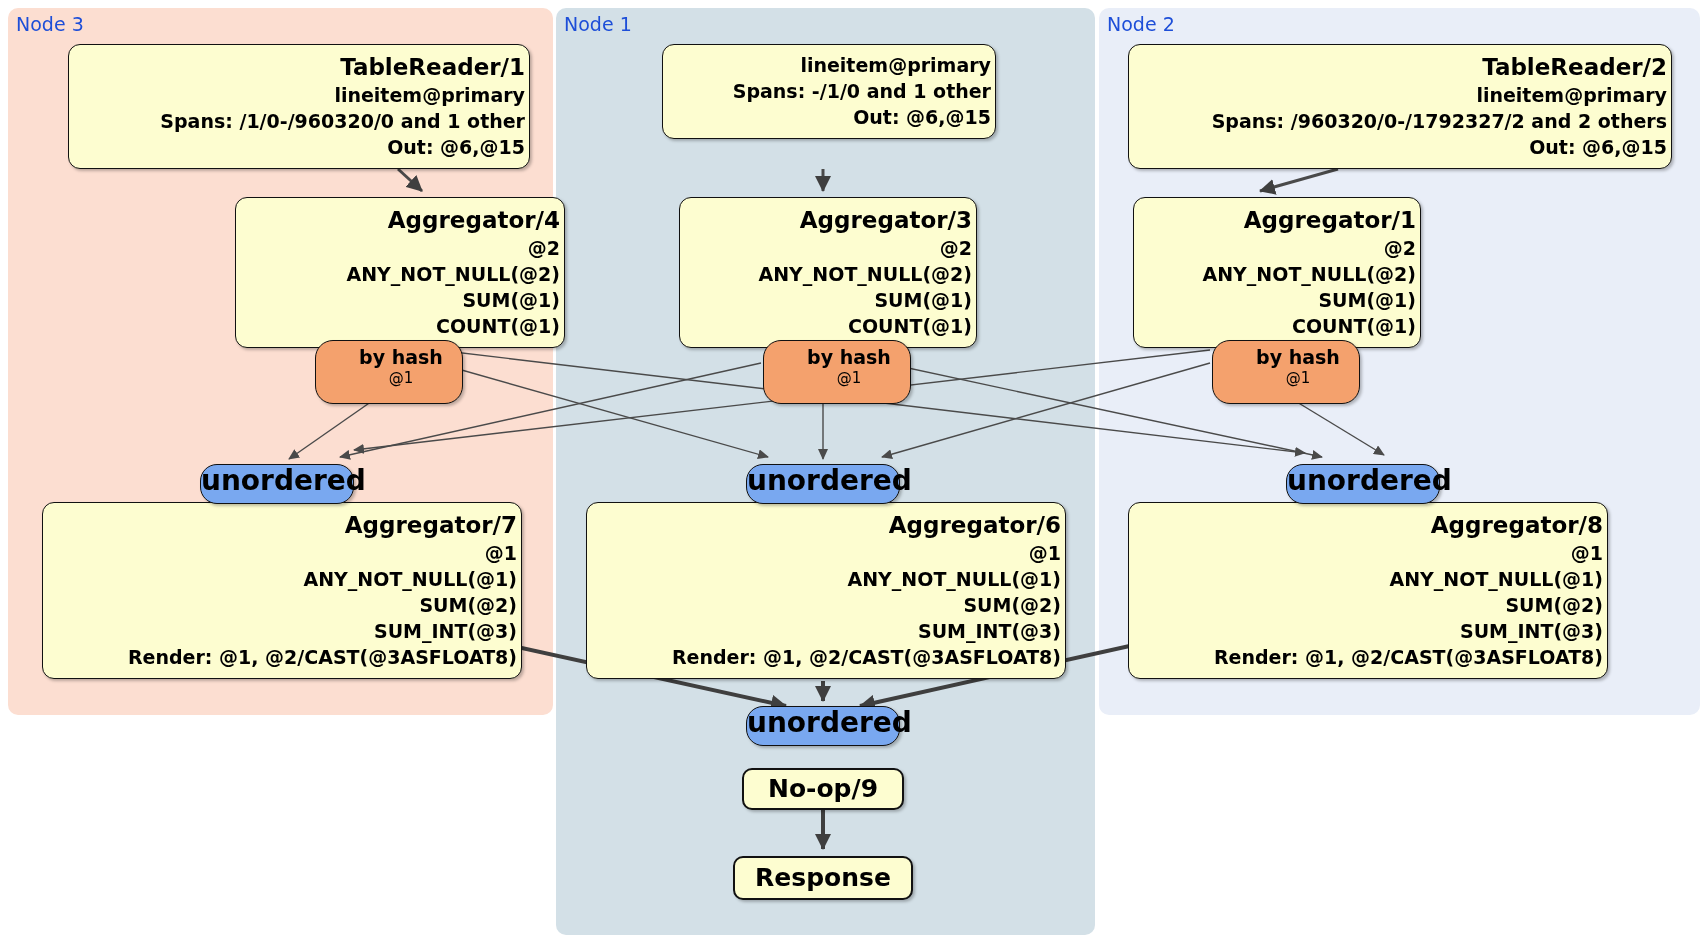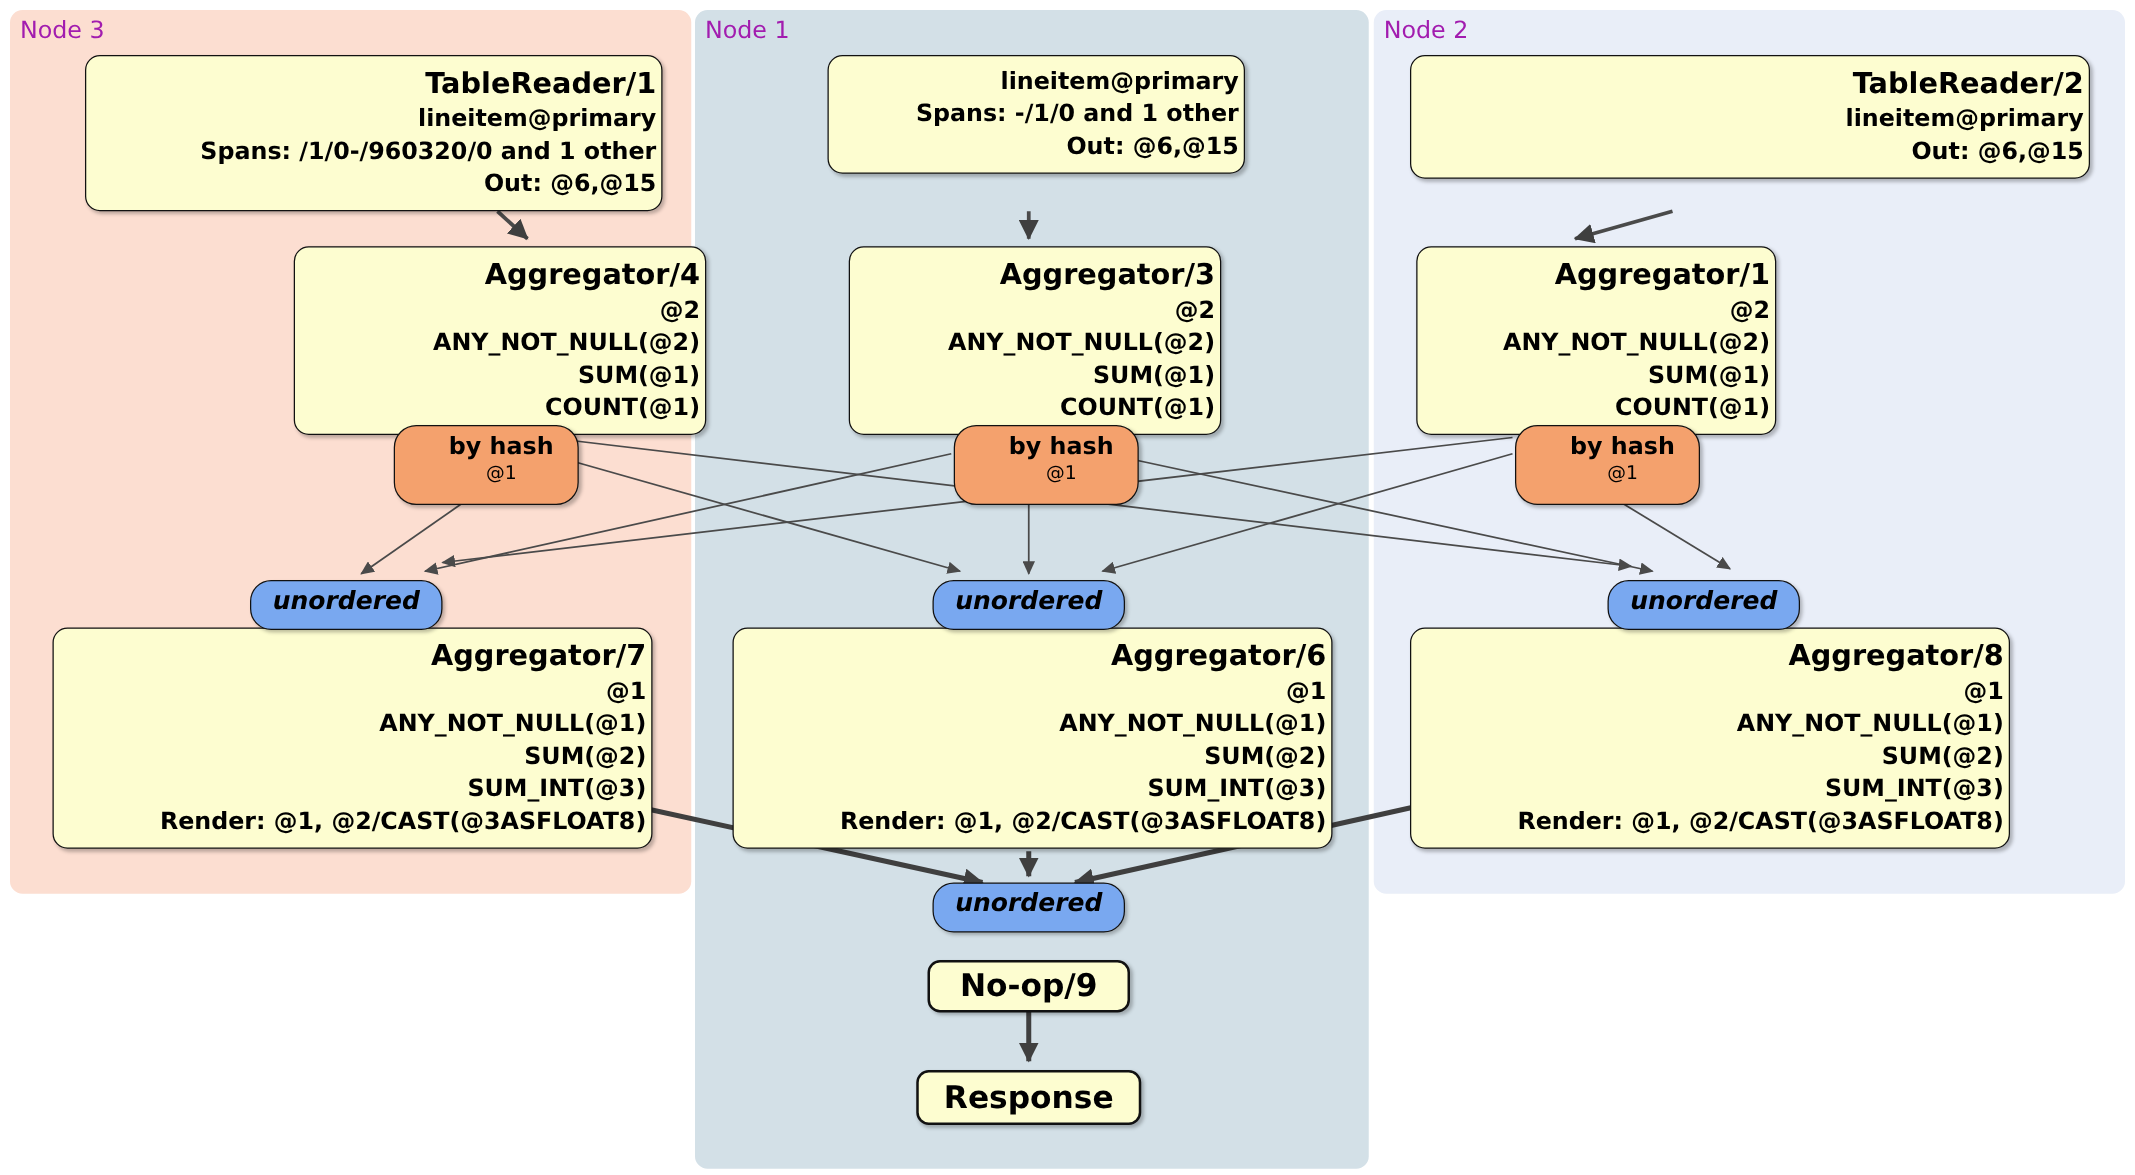--- a/index.html
+++ b/index.html
@@ -1,21 +1,21 @@
 <!DOCTYPE html>
 <html><head>
 <meta charset="utf-8">
 <style>
   html,body{margin:0;padding:0;background:#ffffff;}
   #canvas{
     position:relative;width:1708px;height:940px;background:#ffffff;overflow:hidden;
     font-family:"DejaVu Sans","Liberation Sans",sans-serif;color:#000;
   }
   .region{position:absolute;border-radius:10px;}
-  .region-label{position:absolute;left:8px;top:5px;font-size:19px;color:#a21caf;}
+  .region-label{position:absolute;left:8px;top:5px;font-size:19px;color:#1d4ed8;}
   #region-node3{left:8px;top:8px;width:545px;height:707px;background:#fcded1;}
   #region-node1{left:556px;top:8px;width:539px;height:927px;background:#d3e0e7;}
   #region-node2{left:1099px;top:8px;width:601px;height:707px;background:#e9eef8;}
 
   .pbox{
     position:absolute;background:#fdfdd0;border:1.6px solid #111;border-radius:12px;
     text-align:right;padding:7px 4px 8px 4px;box-shadow:2px 2px 3px rgba(0,0,0,0.25);
     z-index:3;
   }
   .pbox .t{font-size:23px;font-weight:bold;line-height:30px;}
@@ -26,21 +26,21 @@
     text-align:center;z-index:4;box-shadow:2px 2px 3px rgba(0,0,0,0.25);
     padding-top:4px;
     padding-left:24px;
   }
   .router .t{font-size:19px;font-weight:bold;line-height:24px;}
   .router .d{font-size:15px;line-height:18px;}
 
   .stream{
     position:absolute;background:#79a8f0;border:1.6px solid #111;border-radius:17px;
     text-align:center;z-index:4;box-shadow:2px 2px 3px rgba(0,0,0,0.25);
-    font-size:20px;font-weight:bold;line-height:31px;height:40px;box-sizing:border-box;font-style:italic;
+    font-size:28px;font-weight:bold;line-height:31px;height:40px;box-sizing:border-box;
   }
   .termbox{
     position:absolute;background:#fdfdd0;border:2px solid #111;border-radius:10px;
     text-align:center;z-index:4;box-shadow:2px 2px 3px rgba(0,0,0,0.25);box-sizing:border-box;
   }
   #noop{font-size:25px;font-weight:bold;line-height:38px;}
   #response{font-size:25px;font-weight:bold;line-height:40px;}
 
   #edges{position:absolute;left:0;top:0;z-index:2;}
 </style>
@@ -102,20 +102,21 @@
     <div class="l">Out: @6,@15</div>
   </div>
   <div class="pbox" style="left:662px;top:44px;width:324px;">
     <div class="l">lineitem@primary</div>
     <div class="l">Spans: -/1/0 and 1 other</div>
     <div class="l">Out: @6,@15</div>
   </div>
   <div class="pbox" style="left:1128px;top:44px;width:534px;">
     <div class="t">TableReader/2</div>
     <div class="l">lineitem@primary</div>
+    <div class="l">Spans: /960320/0-/1792327/2 and 2 others</div>
     <div class="l">Out: @6,@15</div>
   </div>
 
   <div class="pbox" style="left:235px;top:197px;width:280px;padding-left:44px;">
     <div class="t">Aggregator/4</div>
     <div class="l">@2</div>
     <div class="l">ANY_NOT_NULL(@2)</div>
     <div class="l">SUM(@1)</div>
     <div class="l">COUNT(@1)</div>
   </div>

